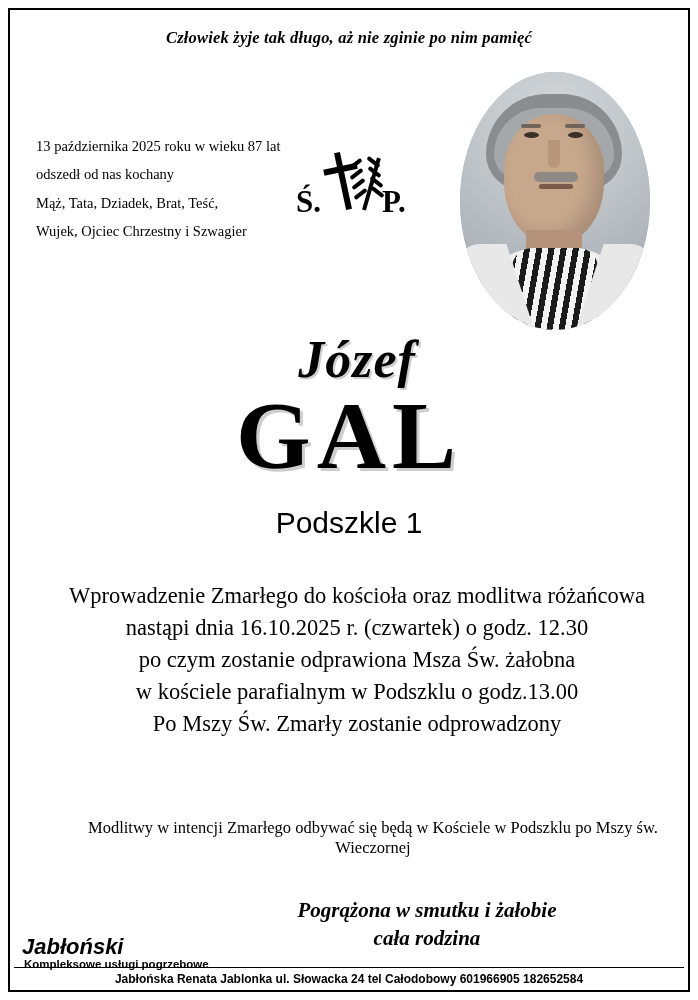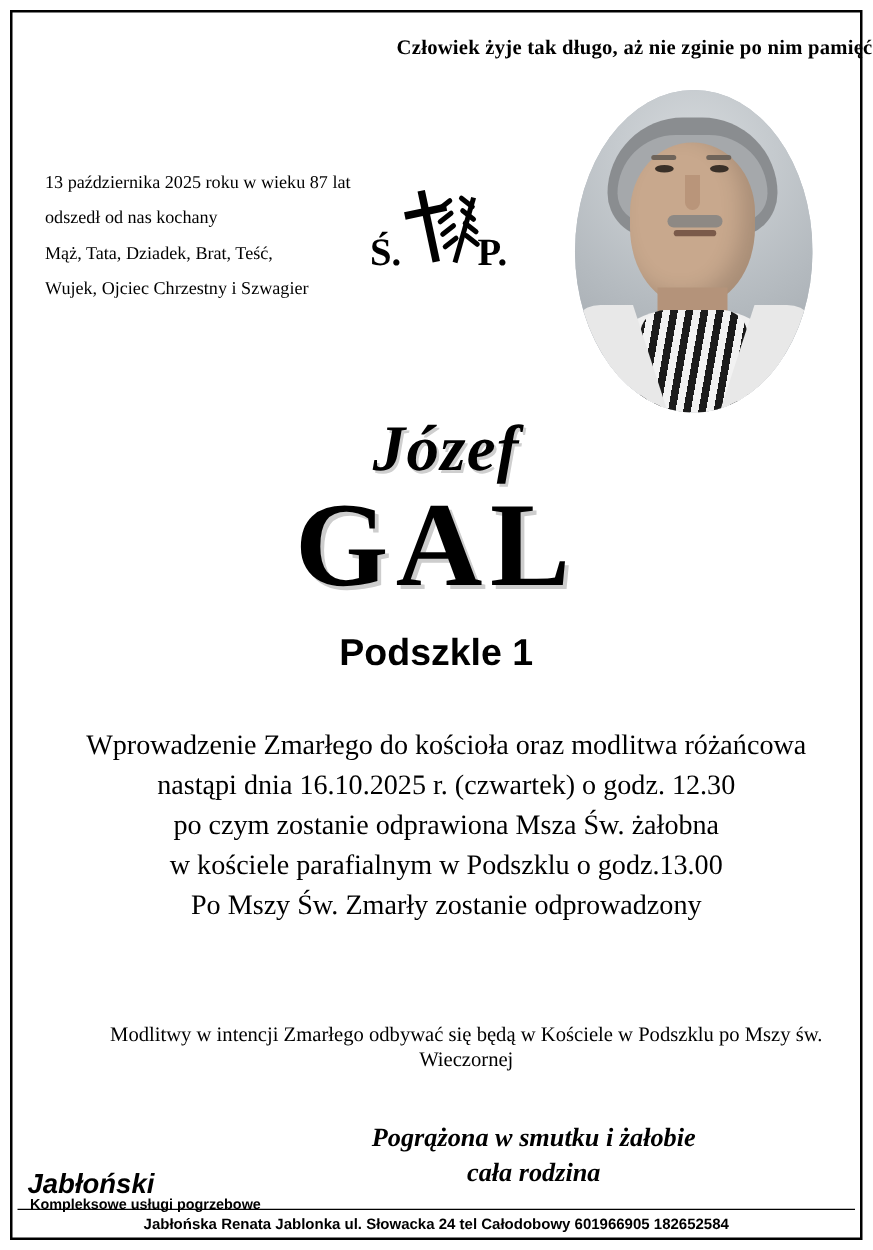--- a/index.html
+++ b/index.html
@@ -32,21 +32,22 @@
     border: 2px solid #000000;
     box-sizing: border-box;
   }
 
   
   .motto {
     position: absolute;
     left: 0;
     right: 0;
     top: 28px;
-    text-align: right;
+    text-align: center;
+    font-style: italic;
     font-weight: bold;
     font-size: 16.5px;
     letter-spacing: 0.2px;
   }
 
   
   .portrait {
     position: absolute;
     right: 48px;
     top: 72px;
@@ -288,21 +289,21 @@
     line-height: 1.0;
     text-shadow: 3px 3px 0 #cdcdcd;
   }
   .place {
     position: absolute;
     left: 0;
     right: 0;
     top: 506px;
     text-align: center;
     font-size: 30px;
-    font-weight: bold;
+    font-weight: normal;
     font-family: "Liberation Sans", sans-serif;
   }
 
   
   .ceremony {
     position: absolute;
     left: 40px;
     right: 24px;
     top: 580px;
     text-align: center;

